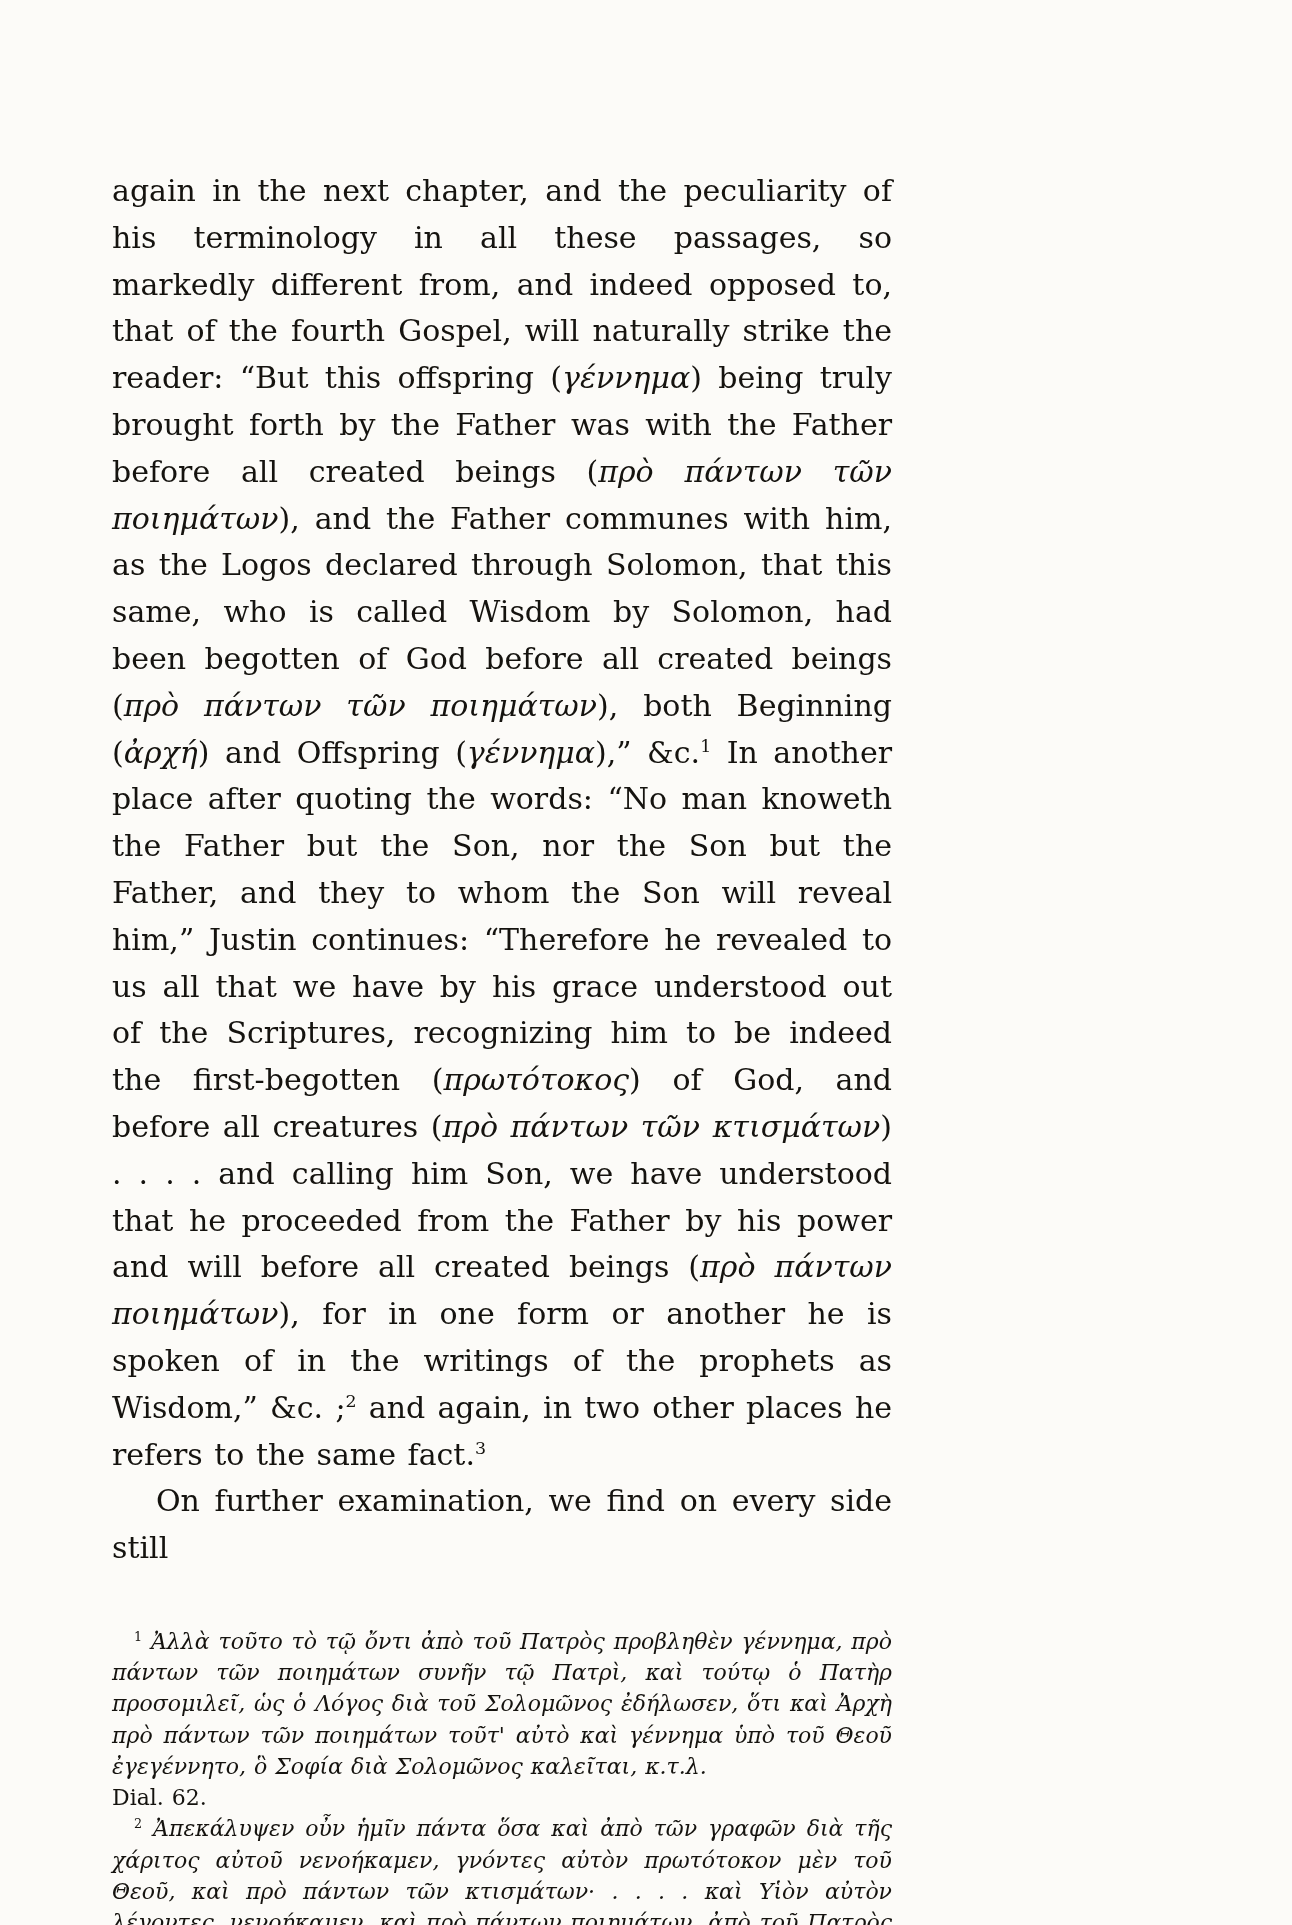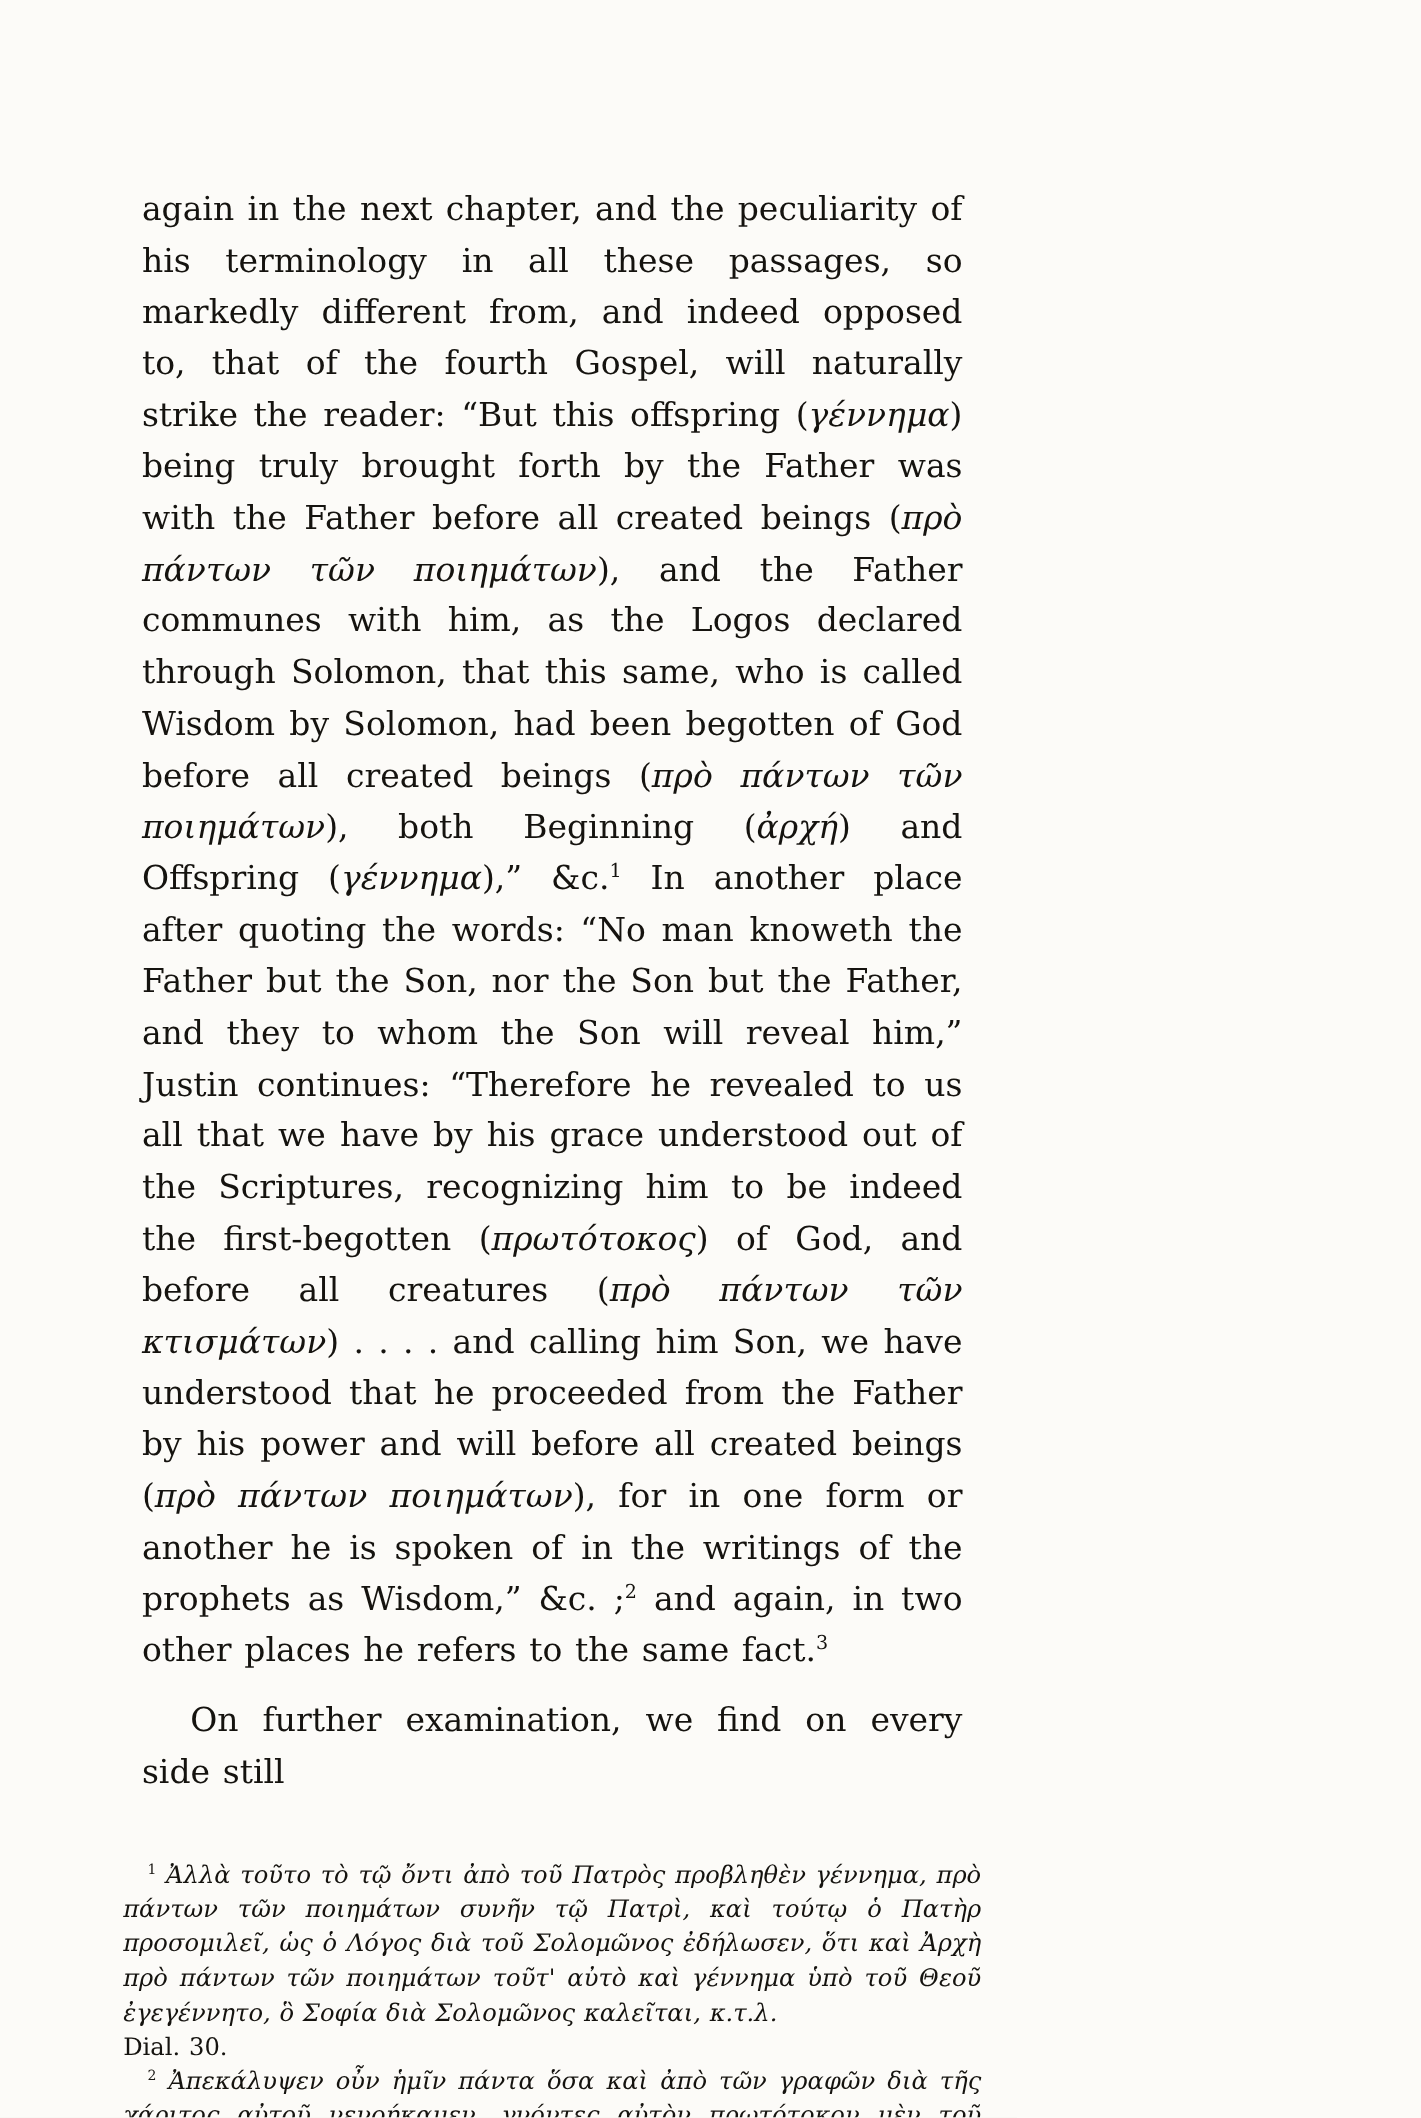--- a/index.html
+++ b/index.html
@@ -41,21 +41,21 @@
     letter-spacing: 0;
   }
   .body-text {
     margin-top: 20px;
     font-size: 30px;
     line-height: 1.56;
     text-align: justify;
     word-spacing: 2px;
   }
   .body-text p {
-    margin: 17px;
+    margin: 0;
   }
   .body-text p.indent {
     text-indent: 44px;
   }
   sup {
     font-size: 58%;
     line-height: 0;
     vertical-align: super;
   }
   .greek {
@@ -88,21 +88,21 @@
 
     <div class="body-text">
       <p><span>again in the next chapter, and the peculiarity of his terminology in all these passages, so markedly different from, and indeed opposed to, that of the fourth Gospel, will naturally strike the reader: “But this offspring (</span><span class="greek">γέννημα</span><span>) being truly brought forth by the Father was with the Father before all created beings (</span><span class="greek">πρὸ πάντων τῶν ποιημάτων</span><span>), and the Father communes with him, as the Logos declared through Solomon, that this same, who is called Wisdom by Solomon, had been begotten of God before all created beings (</span><span class="greek">πρὸ πάντων τῶν ποιημάτων</span><span>), both Beginning (</span><span class="greek">ἀρχή</span><span>) and Offspring (</span><span class="greek">γέννημα</span><span>),” &amp;c.</span><sup>1</sup><span> In another place after quoting the words: “No man knoweth the Father but the Son, nor the Son but the Father, and they to whom the Son will reveal him,” Justin continues: “Therefore he revealed to us all that we have by his grace understood out of the Scriptures, recognizing him to be indeed the first-begotten (</span><span class="greek">πρωτότοκος</span><span>) of God, and before all creatures (</span><span class="greek">πρὸ πάντων τῶν κτισμάτων</span><span>) . . . . and calling him Son, we have understood that he proceeded from the Father by his power and will before all created beings (</span><span class="greek">πρὸ πάντων ποιημάτων</span><span>), for in one form or another he is spoken of in the writings of the prophets as Wisdom,” &amp;c. ;</span><sup>2</sup><span> and again, in two other places he refers to the same fact.</span><sup>3</sup></p>
       <p class="indent"><span>On further examination, we find on every side still</span></p>
     </div>
 
     <div class="footnotes">
 
       <div class="footnote">
         <p class="fn-text"><sup>1</sup><span> </span><span class="greek">Ἀλλὰ τοῦτο τὸ τῷ ὄντι ἀπὸ τοῦ Πατρὸς προβληθὲν γέννημα, πρὸ πάντων τῶν ποιημάτων συνῆν τῷ Πατρὶ, καὶ τούτῳ ὁ Πατὴρ προσομιλεῖ, ὡς ὁ Λόγος διὰ τοῦ Σολομῶνος ἐδήλωσεν, ὅτι καὶ Ἀρχὴ πρὸ πάντων τῶν ποιημάτων τοῦτ' αὐτὸ καὶ γέννημα ὑπὸ τοῦ Θεοῦ ἐγεγέννητο, ὃ Σοφία διὰ Σολομῶνος καλεῖται, κ.τ.λ.</span></p>
-        <div class="fn-cite">Dial. 30.</div>
+        <div class="fn-cite">Dial. 62.</div>
       </div>
 
       <div class="footnote">
         <p class="fn-text"><sup>2</sup><span> </span><span class="greek">Ἀπεκάλυψεν οὖν ἡμῖν πάντα ὅσα καὶ ἀπὸ τῶν γραφῶν διὰ τῆς χάριτος αὐτοῦ νενοήκαμεν, γνόντες αὐτὸν πρωτότοκον μὲν τοῦ Θεοῦ, καὶ πρὸ πάντων τῶν κτισμάτων· . . . . καὶ Υἱὸν αὐτὸν λέγοντες, νενοήκαμεν, καὶ πρὸ πάντων ποιημάτων, ἀπὸ τοῦ Πατρὸς δυνάμει αὐτοῦ καὶ βουλῇ προελθόντα, ὃς καὶ Σοφία, κ.τ.λ.</span></p>
 
       </div>
 
     </div>
   </div>
 </div>

